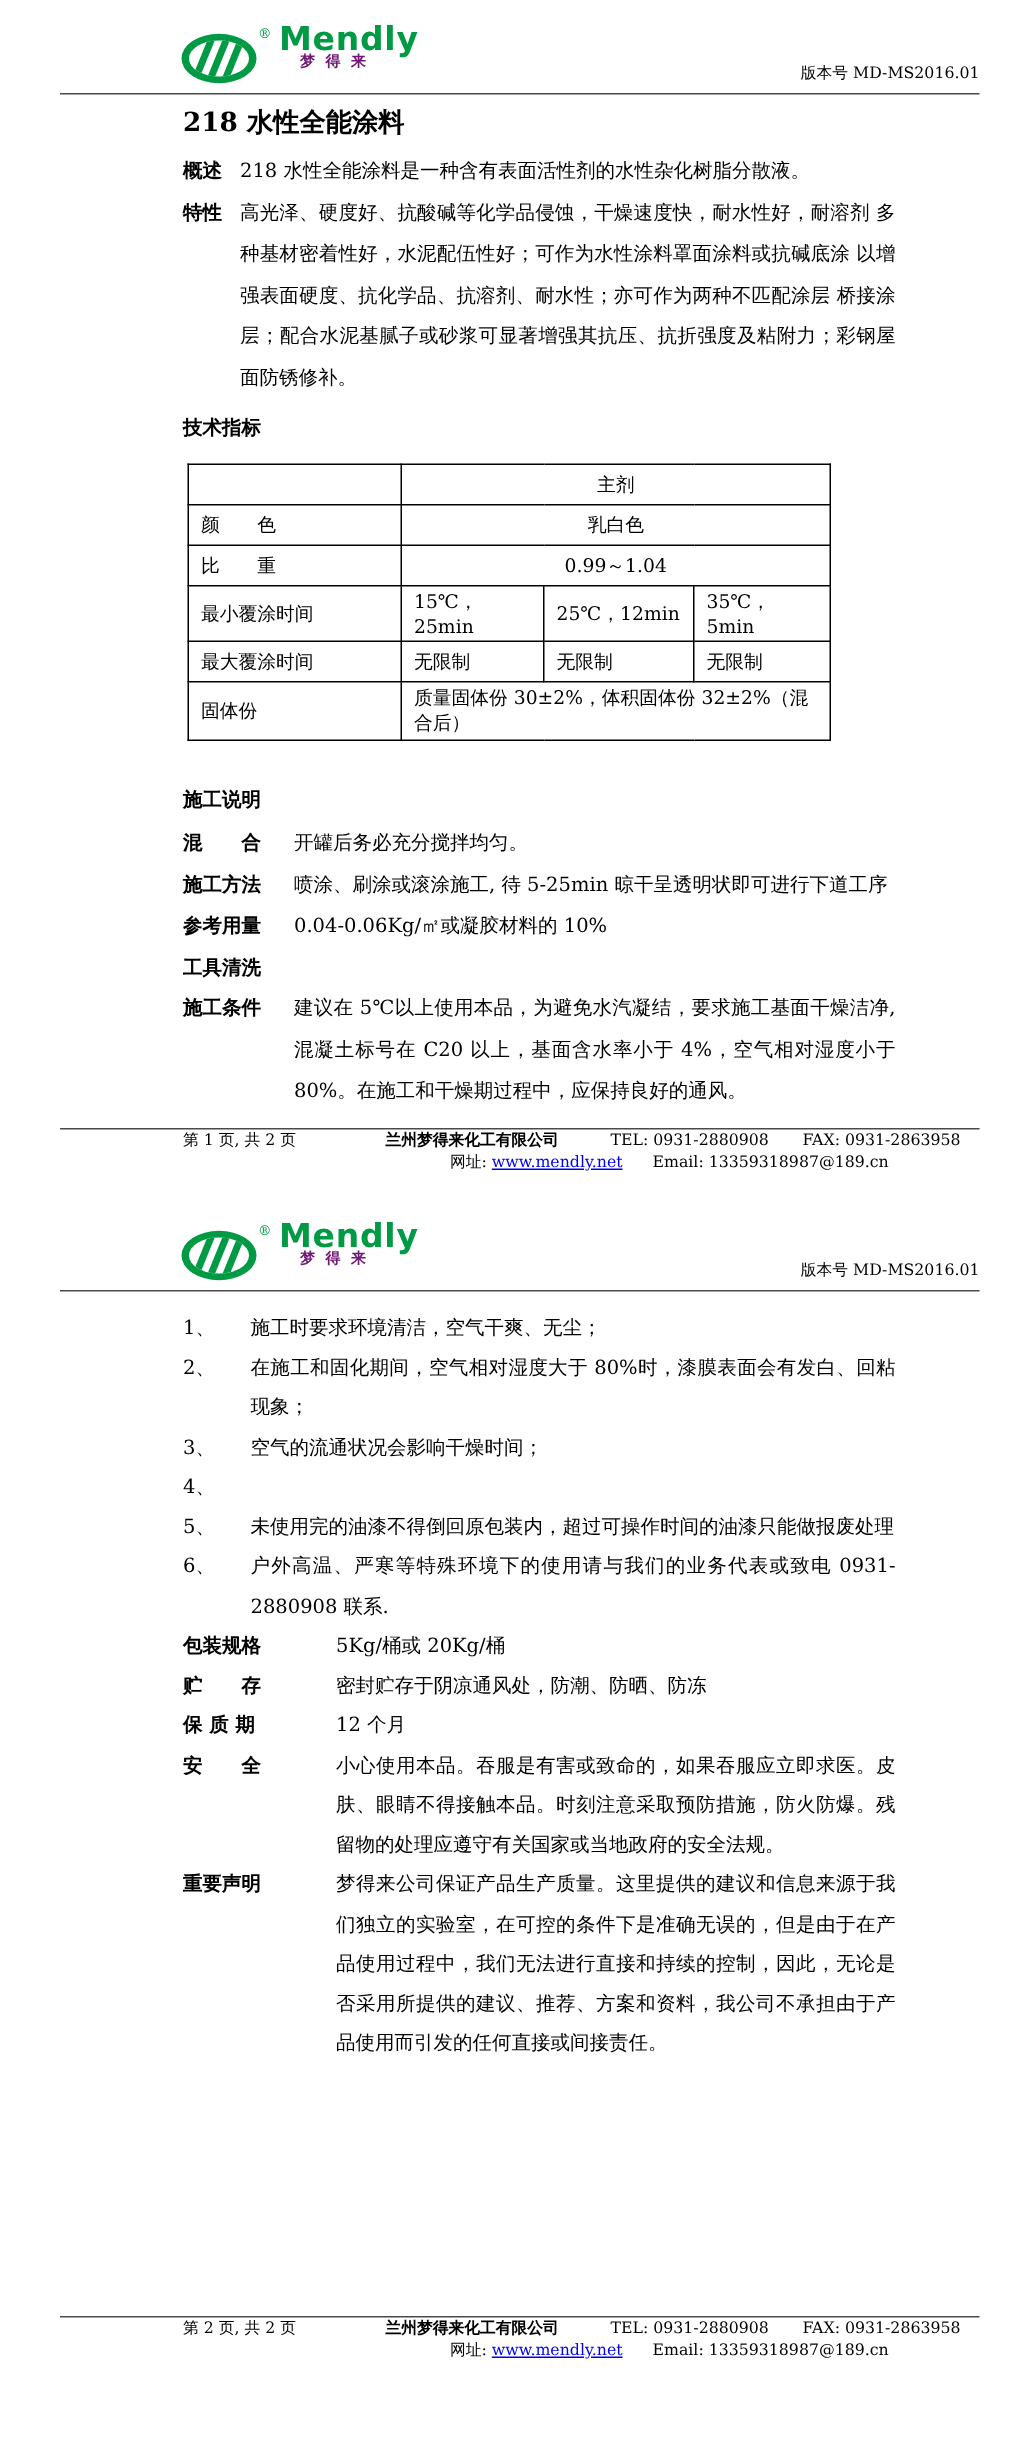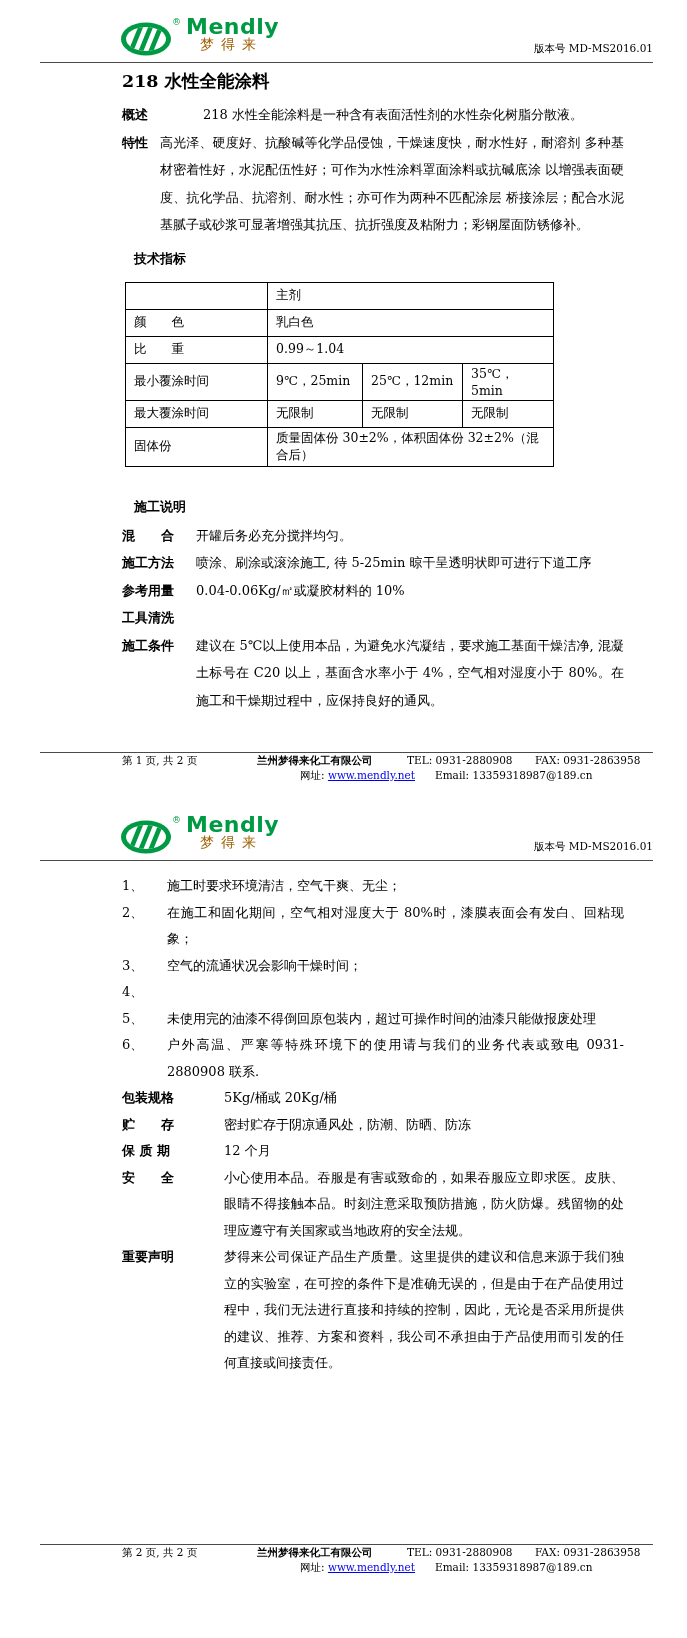--- a/index.html
+++ b/index.html
@@ -13,39 +13,39 @@
   #page2{height:856px;}
 
   
   .hdr{padding:16px 34px 0 120px;}
   #page2 .hdr{padding-top:32px;}
   .hdr-inner{display:flex;justify-content:space-between;align-items:flex-end;}
   .logo{display:flex;align-items:flex-start;}
   .logo-text{margin-left:6px;line-height:1;}
   .brand{font-family:"DejaVu Sans","Liberation Sans",sans-serif;font-weight:800;
          font-size:22px;color:#009a44;letter-spacing:.5px;}
-  .brand-cn{font-family:"DejaVu Sans","Liberation Sans",sans-serif;font-weight:400;
-         font-size:14px;color:#a16207;letter-spacing:7px;padding-left:14px;margin-top:-1px;}
+  .brand-cn{font-family:"DejaVu Sans","Liberation Sans",sans-serif;font-weight:700;
+         font-size:10px;color:#701a75;letter-spacing:7px;padding-left:14px;margin-top:-1px;}
   .version{font-size:10.5px;padding-bottom:2px;white-space:nowrap;}
   .rule{border-top:1.5px solid #4a4a4a;margin:4px 34px 0 40px;}
 
   
-  .content{padding:0 63px 0 122px;font-size:13px;}
+  .content{padding:0 90px 0 122px;font-size:13px;}
   .doc-title{font-size:17.5px;font-weight:bold;margin:6px 0 0;}
   .kv{display:flex;line-height:27.5px;}
   .kv .lbl{flex-shrink:0;font-weight:bold;}
   .kv .txt{flex:1;text-align:justify;}
-  .kv.ov{margin-top:8px;gap:43px;}
+  .kv.ov{margin-top:8px;}
   .kv.ov .lbl,.kv.ft .lbl{width:38px;}
-  .sec-h{font-size:13px;font-weight:bold;margin:6px 12px 0;line-height:27px;}
+  .sec-h{font-size:13px;font-weight:bold;margin:6px 0 0;line-height:27px;}
 
   
   table.spec{border-collapse:collapse;margin:10px 0 0 3px;font-size:12.5px;}
   table.spec td{border:1px solid #000;padding:2px 8px;height:22px;}
-  td.c{}
+  td.c{text-align:center;}
 
   
   .cons{display:flex;line-height:27.5px;}
   .cons .lbl{width:74px;flex-shrink:0;font-weight:bold;}
   .cons .txt{flex:1;text-align:justify;}
   .cons-wrap{margin-top:2px;}
 
   
   .nitem{display:flex;line-height:26.5px;}
   .nitem .num{width:45px;flex-shrink:0;}
@@ -126,21 +126,21 @@
       <tr>
         <td>颜　　色</td>
         <td class="c" colspan="3">乳白色</td>
       </tr>
       <tr>
         <td>比　　重</td>
         <td class="c" colspan="3">0.99～1.04</td>
       </tr>
       <tr>
         <td>最小覆涂时间</td>
-        <td>9℃，25min</td>
+        <td>15℃，25min</td>
         <td>25℃，12min</td>
         <td>35℃，5min</td>
       </tr>
       <tr>
         <td>最大覆涂时间</td>
         <td>无限制</td>
         <td>无限制</td>
         <td>无限制</td>
       </tr>
       <tr>

